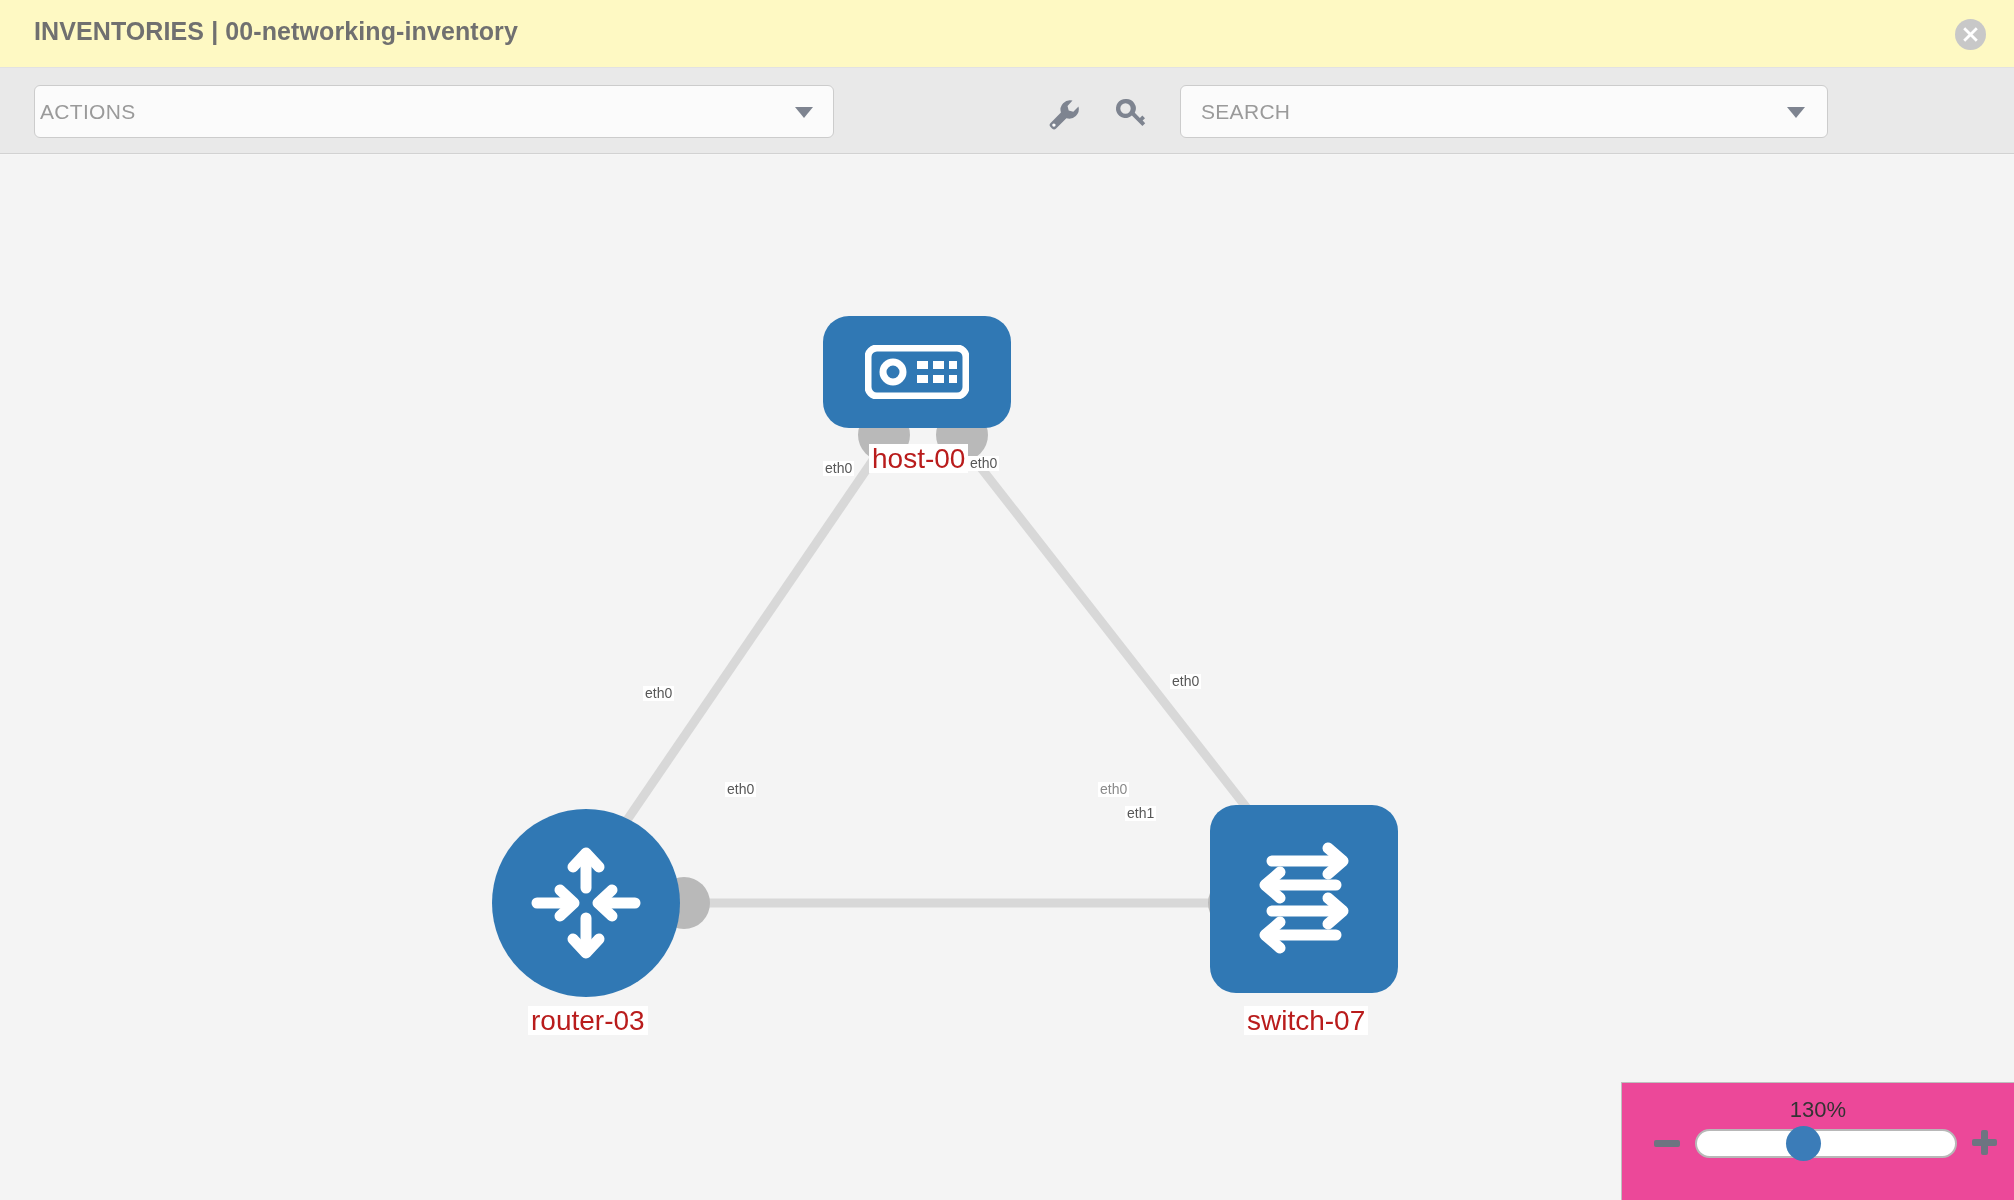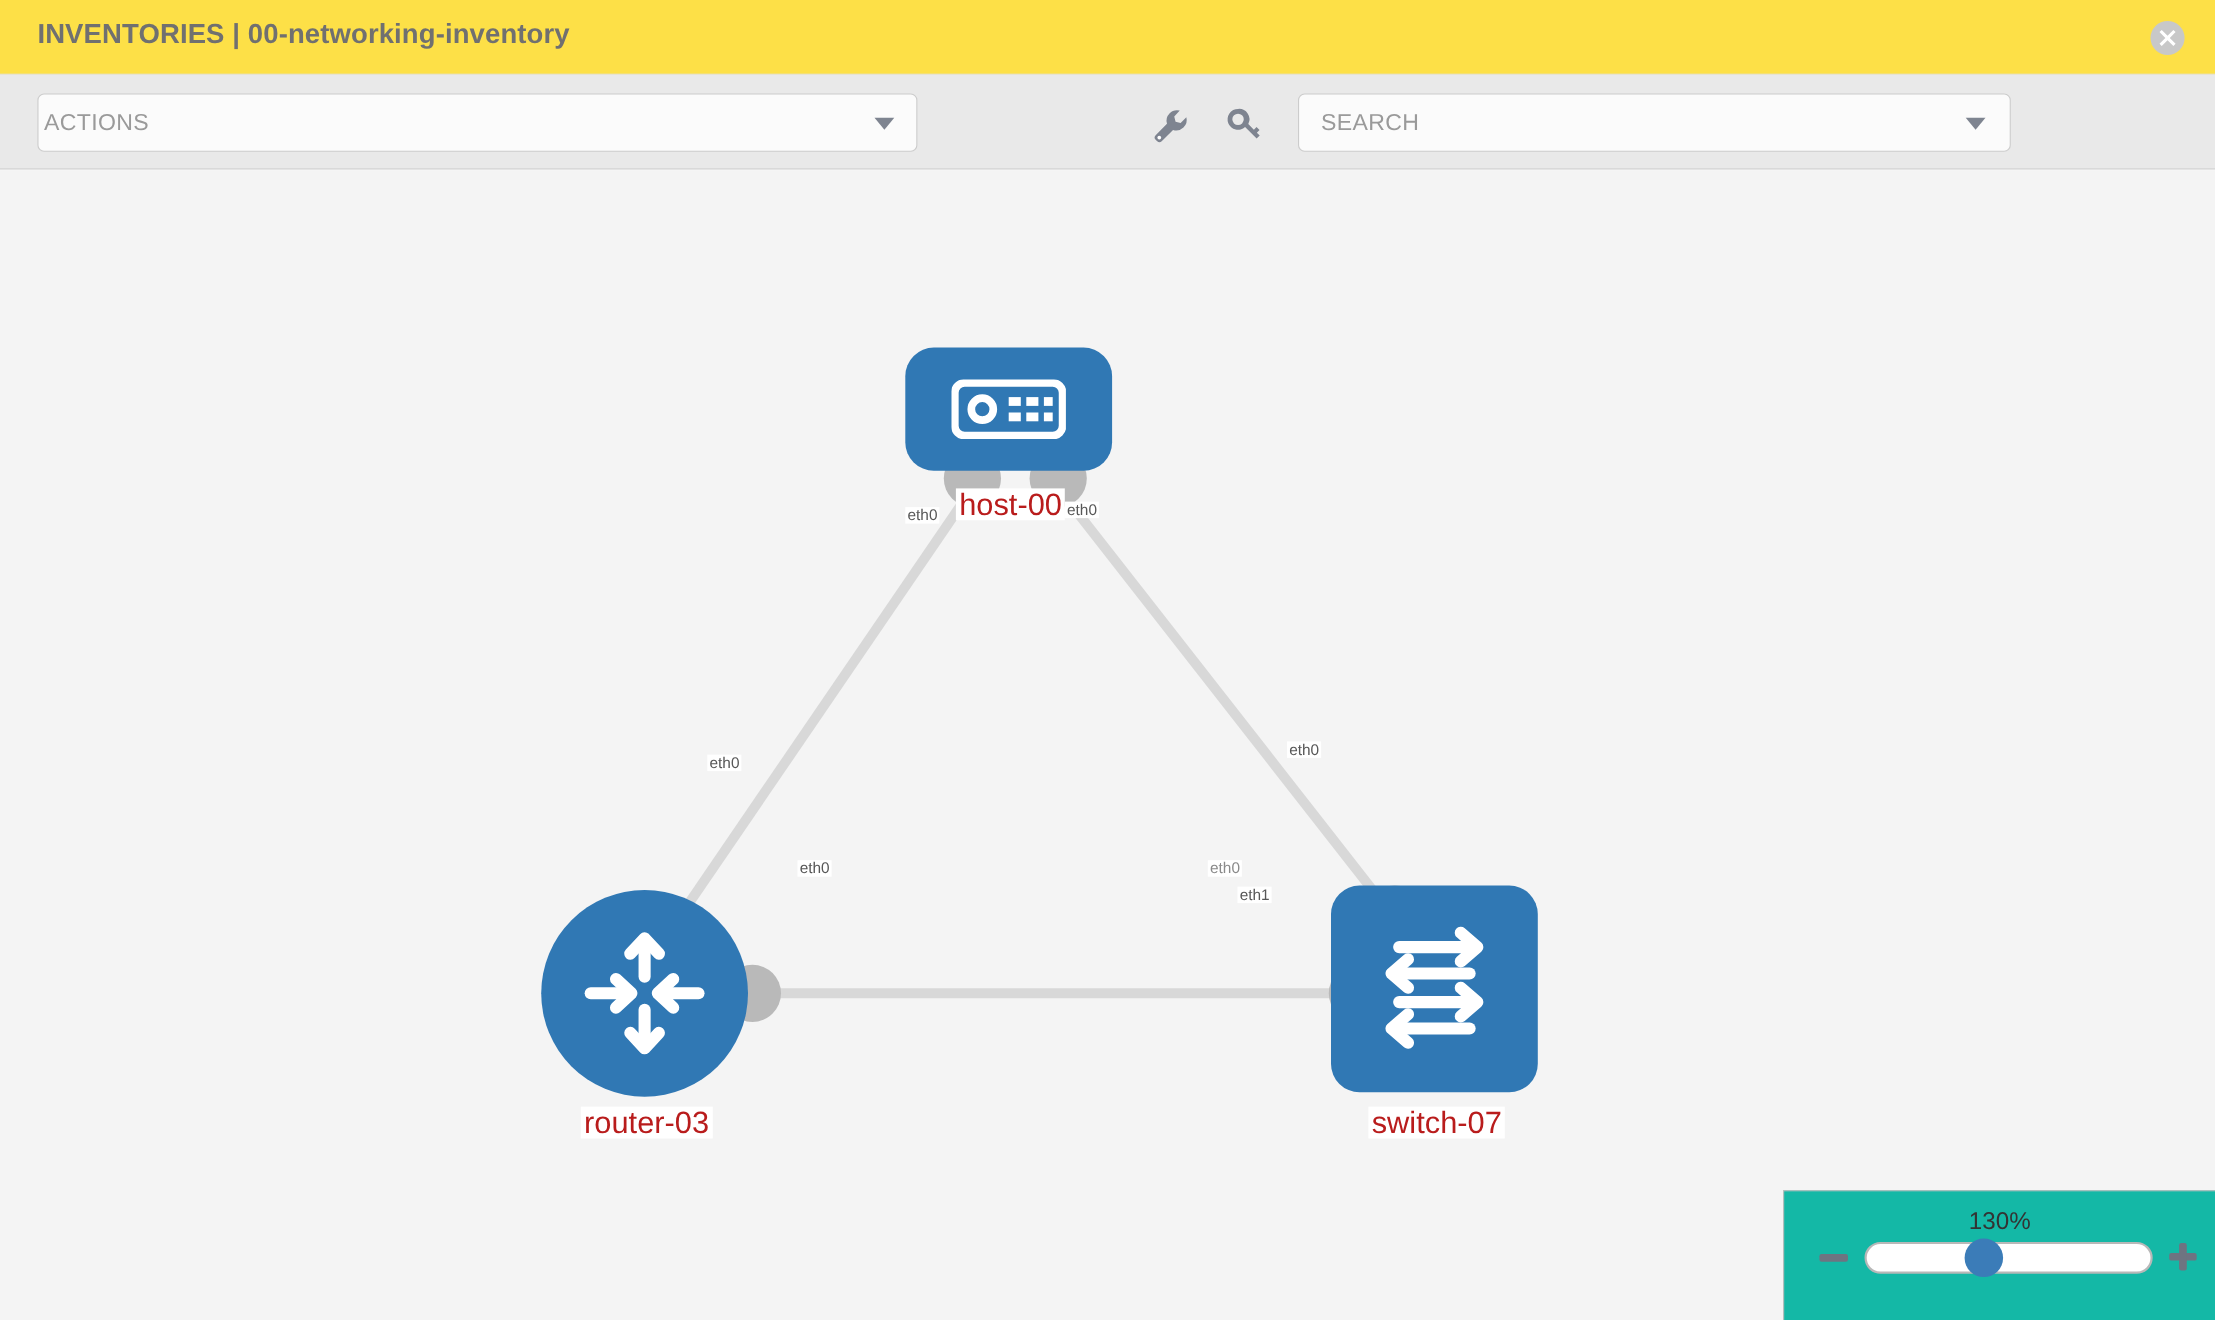--- a/index.html
+++ b/index.html
@@ -16,21 +16,21 @@
     width: 2014px;
     height: 1200px;
     background: #f6f6f6;
   }
 
   
   .header {
     position: absolute;
     left: 0; top: 0;
     width: 2014px; height: 68px;
-    background: #fde047;
+    background: #fef9c3;
     border-bottom: 1px solid #e2e2e2;
   }
   .header-title {
     position: absolute;
     left: 34px; top: 17px;
     font-size: 25px;
     font-weight: bold;
     color: #707070;
     letter-spacing: 0.1px;
     white-space: nowrap;
@@ -163,21 +163,21 @@
   .el-switch-up    { left: 1170px; top: 519px; z-index: 5; }
   .el-router-right { left: 725px; top: 627px; z-index: 5; }
   .el-switch-ghost { left: 1098px; top: 627px; z-index: 4; color: #8a8a8a; }
   .el-switch-left  { left: 1125px; top: 627px; z-index: 5; margin-top: 24px; }
 
   
   .zoom-panel {
     position: absolute;
     left: 1621px; top: 1082px;
     width: 393px; height: 118px;
-    background: #14b8a6;
+    background: #ec4899;
     border: 1px solid #bfbfbf;
     border-right: none;
     border-bottom: none;
   }
   .zoom-pct {
     position: absolute;
     left: 0; right: 0; top: 14px;
     text-align: center;
     font-size: 22px;
     color: #333333;

